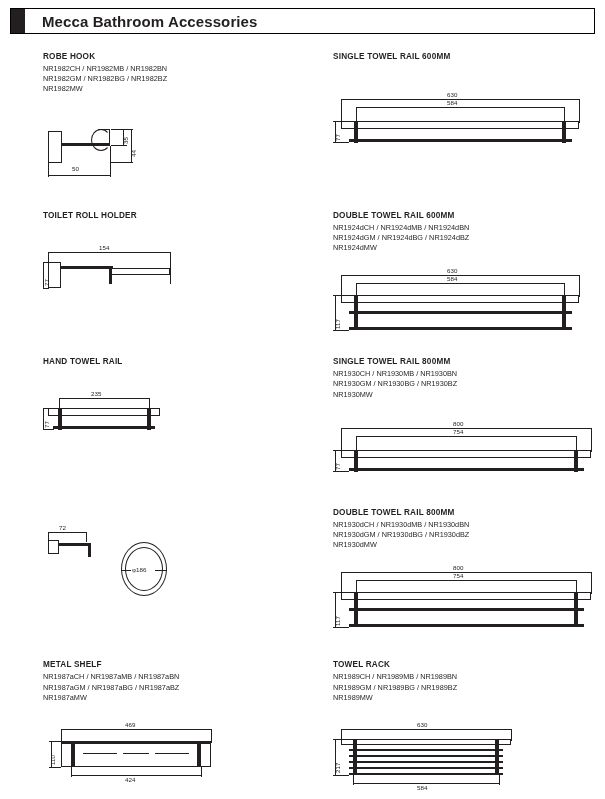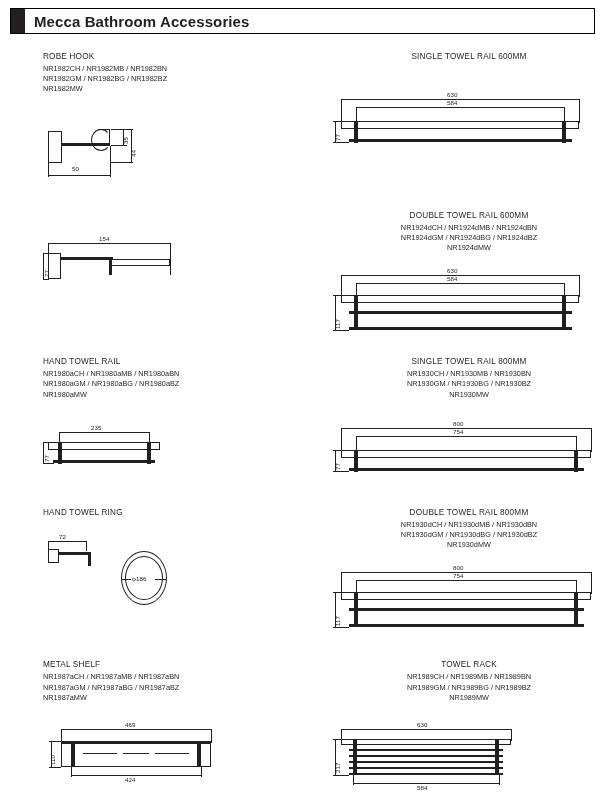--- a/index.html
+++ b/index.html
@@ -23,20 +23,21 @@
     padding: 0;
   }
   
   .header {
     margin: 8px 10px 0 10px;
     border: 1px solid #000;
     height: 26px;
     display: flex;
     align-items: center;
     box-sizing: border-box;
+    gap: 8px;
   }
   .header-bar {
     width: 14px;
     height: 100%;
     background: #231f20;
   }
   .header-title {
     font-size: 15px;
     font-weight: bold;
     padding-left: 9px;
@@ -52,25 +53,25 @@
   }
   .row {
     display: flex;
     width: 605px;
   }
   .cell {
     width: 272px;
     box-sizing: border-box;
   }
   .col-left { margin-left: 43px; }
-  .col-right { margin-left: 18px; text-align: center; }
+  .col-right { margin-left: 18px; }
 
   .item-title {
     font-size: 8.2px;
-    font-weight: normal;
+    font-weight: bold;
     letter-spacing: 0.2px;
     margin: 0 0 3px 0;
     color: #231f20;
   }
   .codes {
     font-size: 7.3px;
     line-height: 10.2px;
     color: #231f20;
     margin: 0;
   }
@@ -183,20 +184,21 @@
           <div class="ln h" style="left:0px; top:56px; width:8px;"></div>
           <div class="ln h" style="left:0px; top:77px; width:16px;"></div>
           <div class="dim-v" style="left:1px; top:76px;">77</div>
         </div>
       </div>
     </div>
 
     <div class="row" style="margin-top:12px;">
 
       <div class="cell col-left">
+        <div class="item-title">TOILET ROLL HOLDER</div>
         <div class="drawing" style="height:90px;">
 
           <div class="ln h" style="left:5px; top:28px; width:122px;"></div>
           <div class="ln v" style="left:5px; top:28px; height:12px;"></div>
           <div class="ln v" style="left:127px; top:28px; height:32px;"></div>
           <div class="dim" style="left:56px; top:20px;">154</div>
 
           <div class="box" style="left:5px; top:38px; width:13px; height:26px;"></div>
 
           <div class="fill" style="left:18px; top:42px; width:52px; height:3px;"></div>
@@ -240,23 +242,20 @@
           <div class="ln h" style="left:0px; top:73px; width:16px;"></div>
           <div class="dim-v" style="left:1px; top:72px;">117</div>
         </div>
       </div>
     </div>
 
     <div class="row" style="margin-top:10px;">
 
       <div class="cell col-left">
         <div class="item-title">HAND TOWEL RAIL</div>
-        <div class="codes" style="white-space:pre-line;">NR1980aCH / NR1980aMB / NR1980aBN
-NR1980aGM / NR1980aBG / NR1980aBZ
-NR1980aMW</div>
         <div class="drawing" style="height:90px;">
           <div class="ln h" style="left:16px; top:28px; width:90px;"></div>
           <div class="ln v" style="left:16px; top:28px; height:12px;"></div>
           <div class="ln v" style="left:106px; top:28px; height:12px;"></div>
           <div class="dim" style="left:48px; top:20px;">235</div>
 
           <div class="box" style="left:5px; top:38px; width:112px; height:8px;"></div>
           <div class="fill" style="left:15px; top:38px; width:4px; height:22px;"></div>
           <div class="fill" style="left:104px; top:38px; width:4px; height:22px;"></div>
           <div class="fill" style="left:10px; top:56px; width:102px; height:3px;"></div>
@@ -289,21 +288,20 @@
           <div class="ln h" style="left:0px; top:46px; width:8px;"></div>
           <div class="ln h" style="left:0px; top:67px; width:16px;"></div>
           <div class="dim-v" style="left:1px; top:66px;">77</div>
         </div>
       </div>
     </div>
 
     <div class="row" style="margin-top:14px;">
 
       <div class="cell col-left">
-        <div class="item-title">HAND TOWEL RING</div>
         <div class="drawing" style="height:92px;">
 
           <div class="ln h" style="left:5px; top:20px; width:38px;"></div>
           <div class="ln v" style="left:5px; top:20px; height:10px;"></div>
           <div class="ln v" style="left:43px; top:20px; height:10px;"></div>
           <div class="dim" style="left:16px; top:12px;">72</div>
 
           <div class="box" style="left:5px; top:28px; width:11px; height:14px;"></div>
 
           <div class="fill" style="left:16px; top:31px; width:32px; height:3px;"></div>

